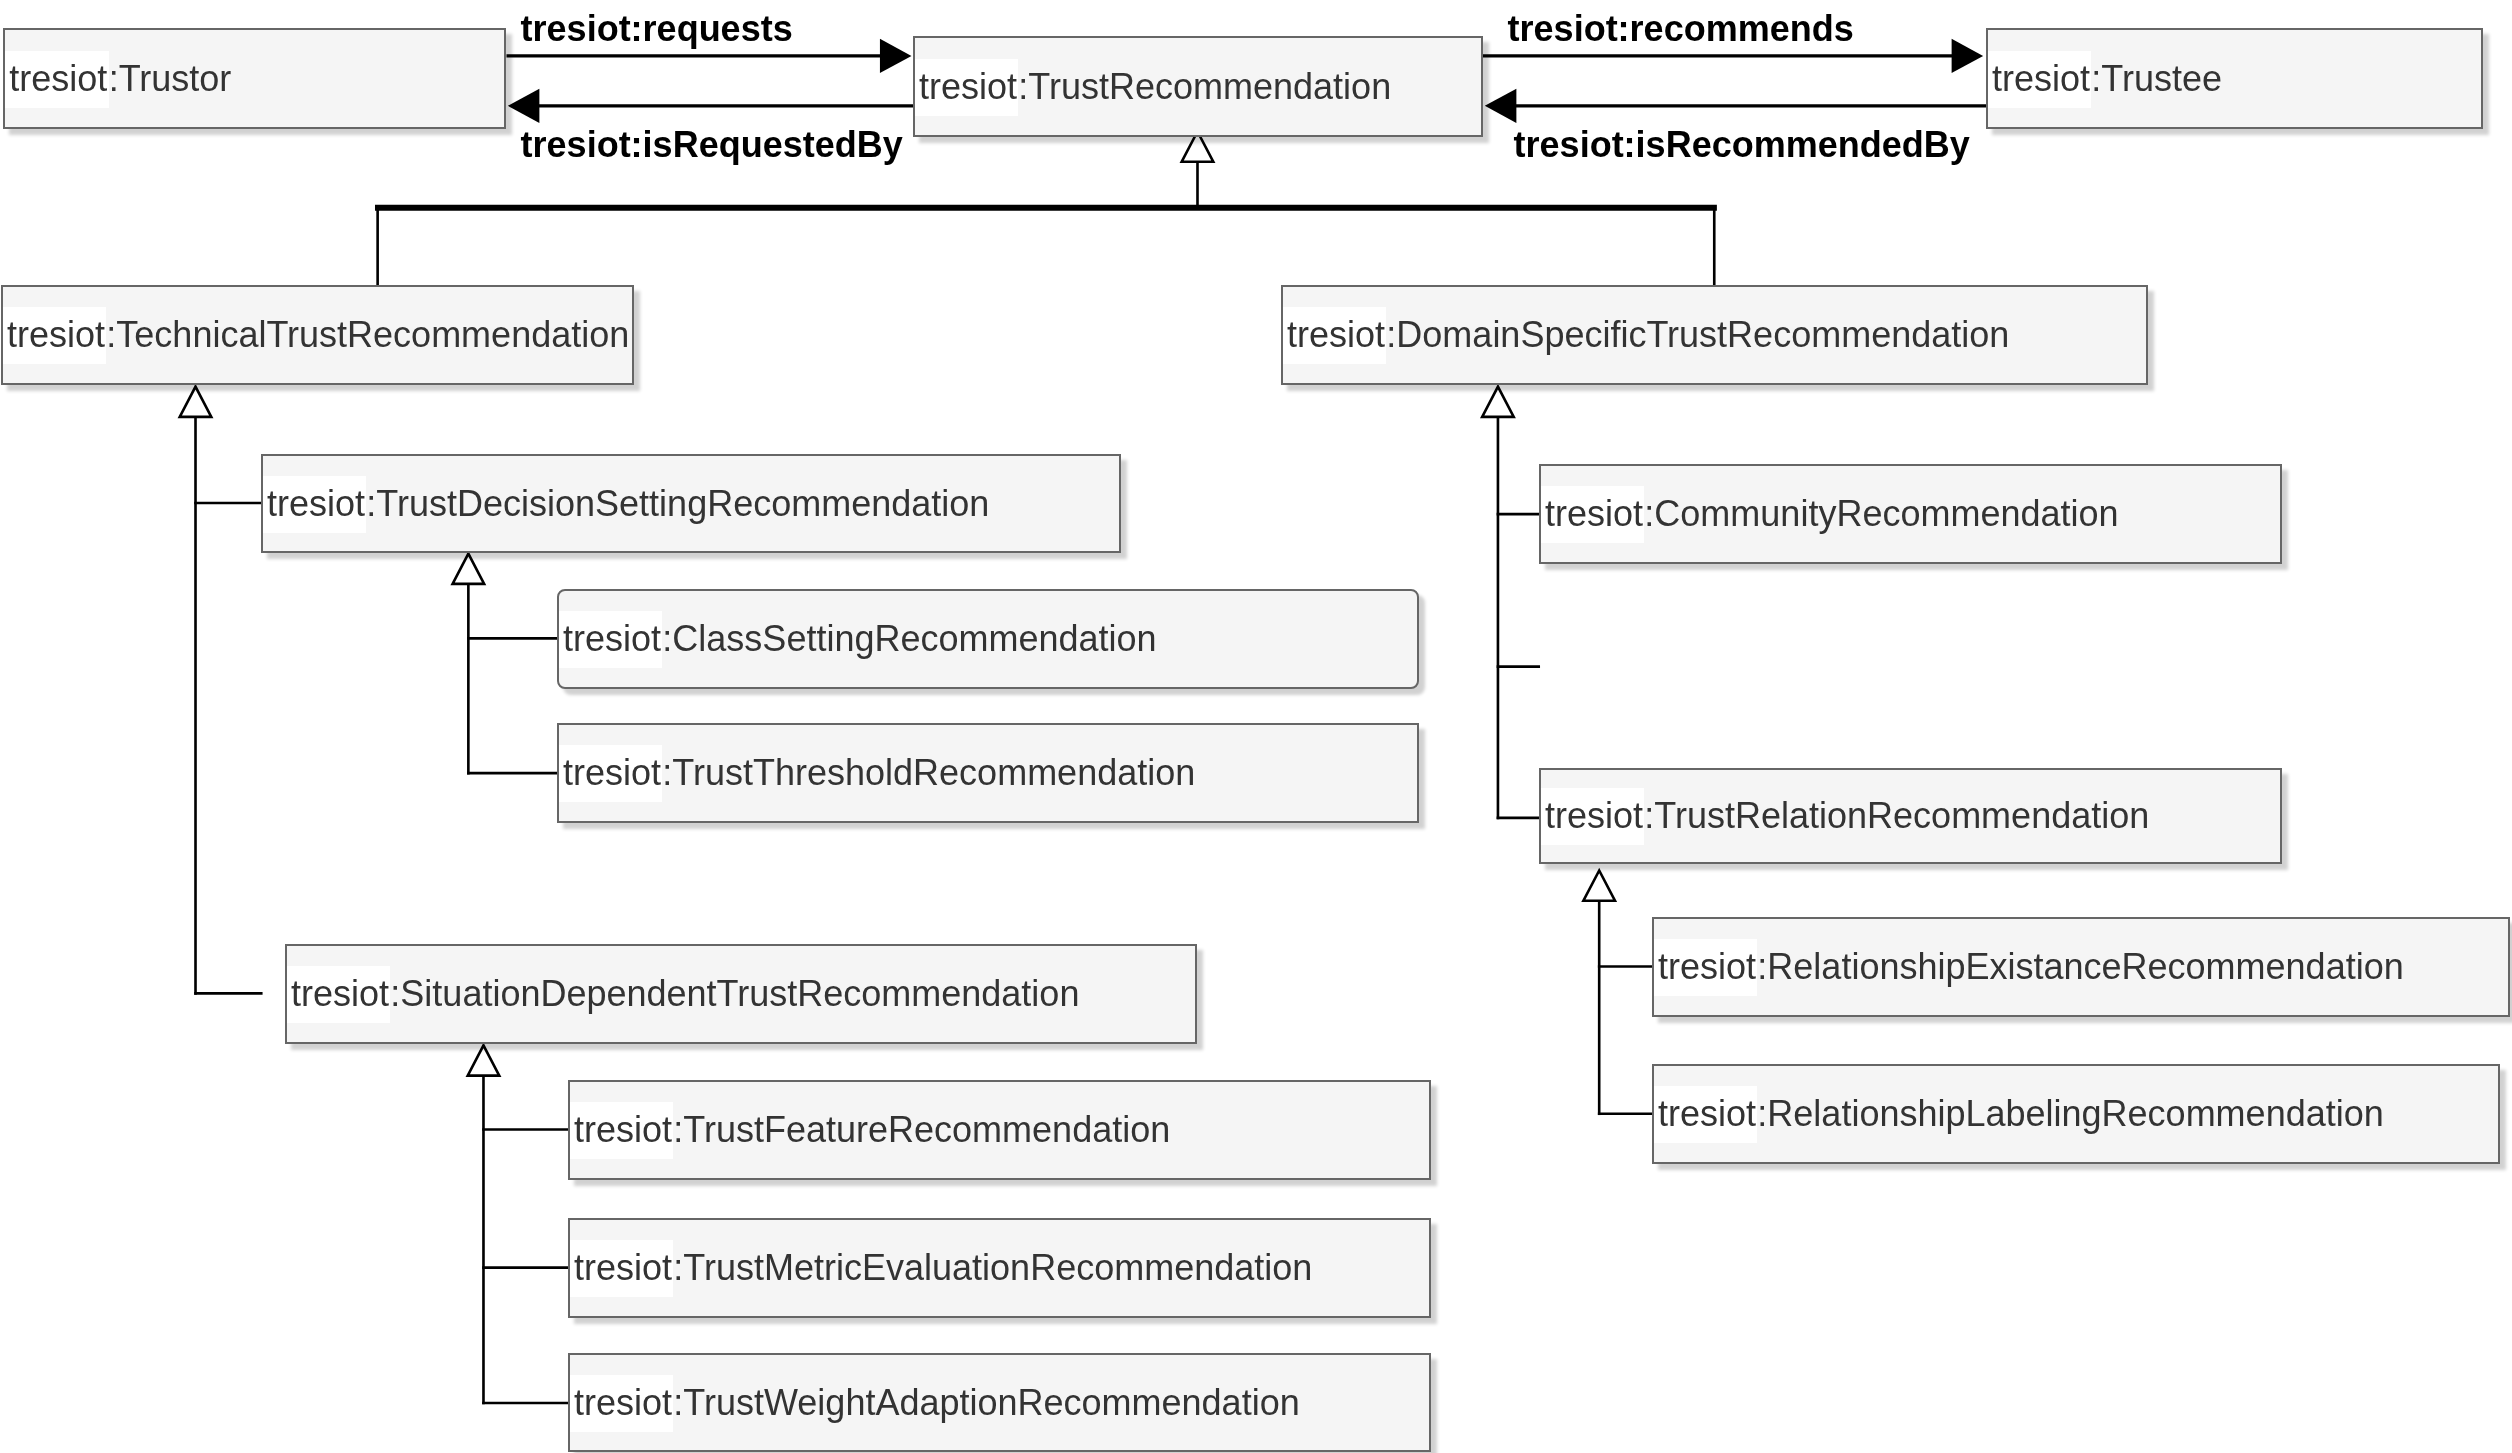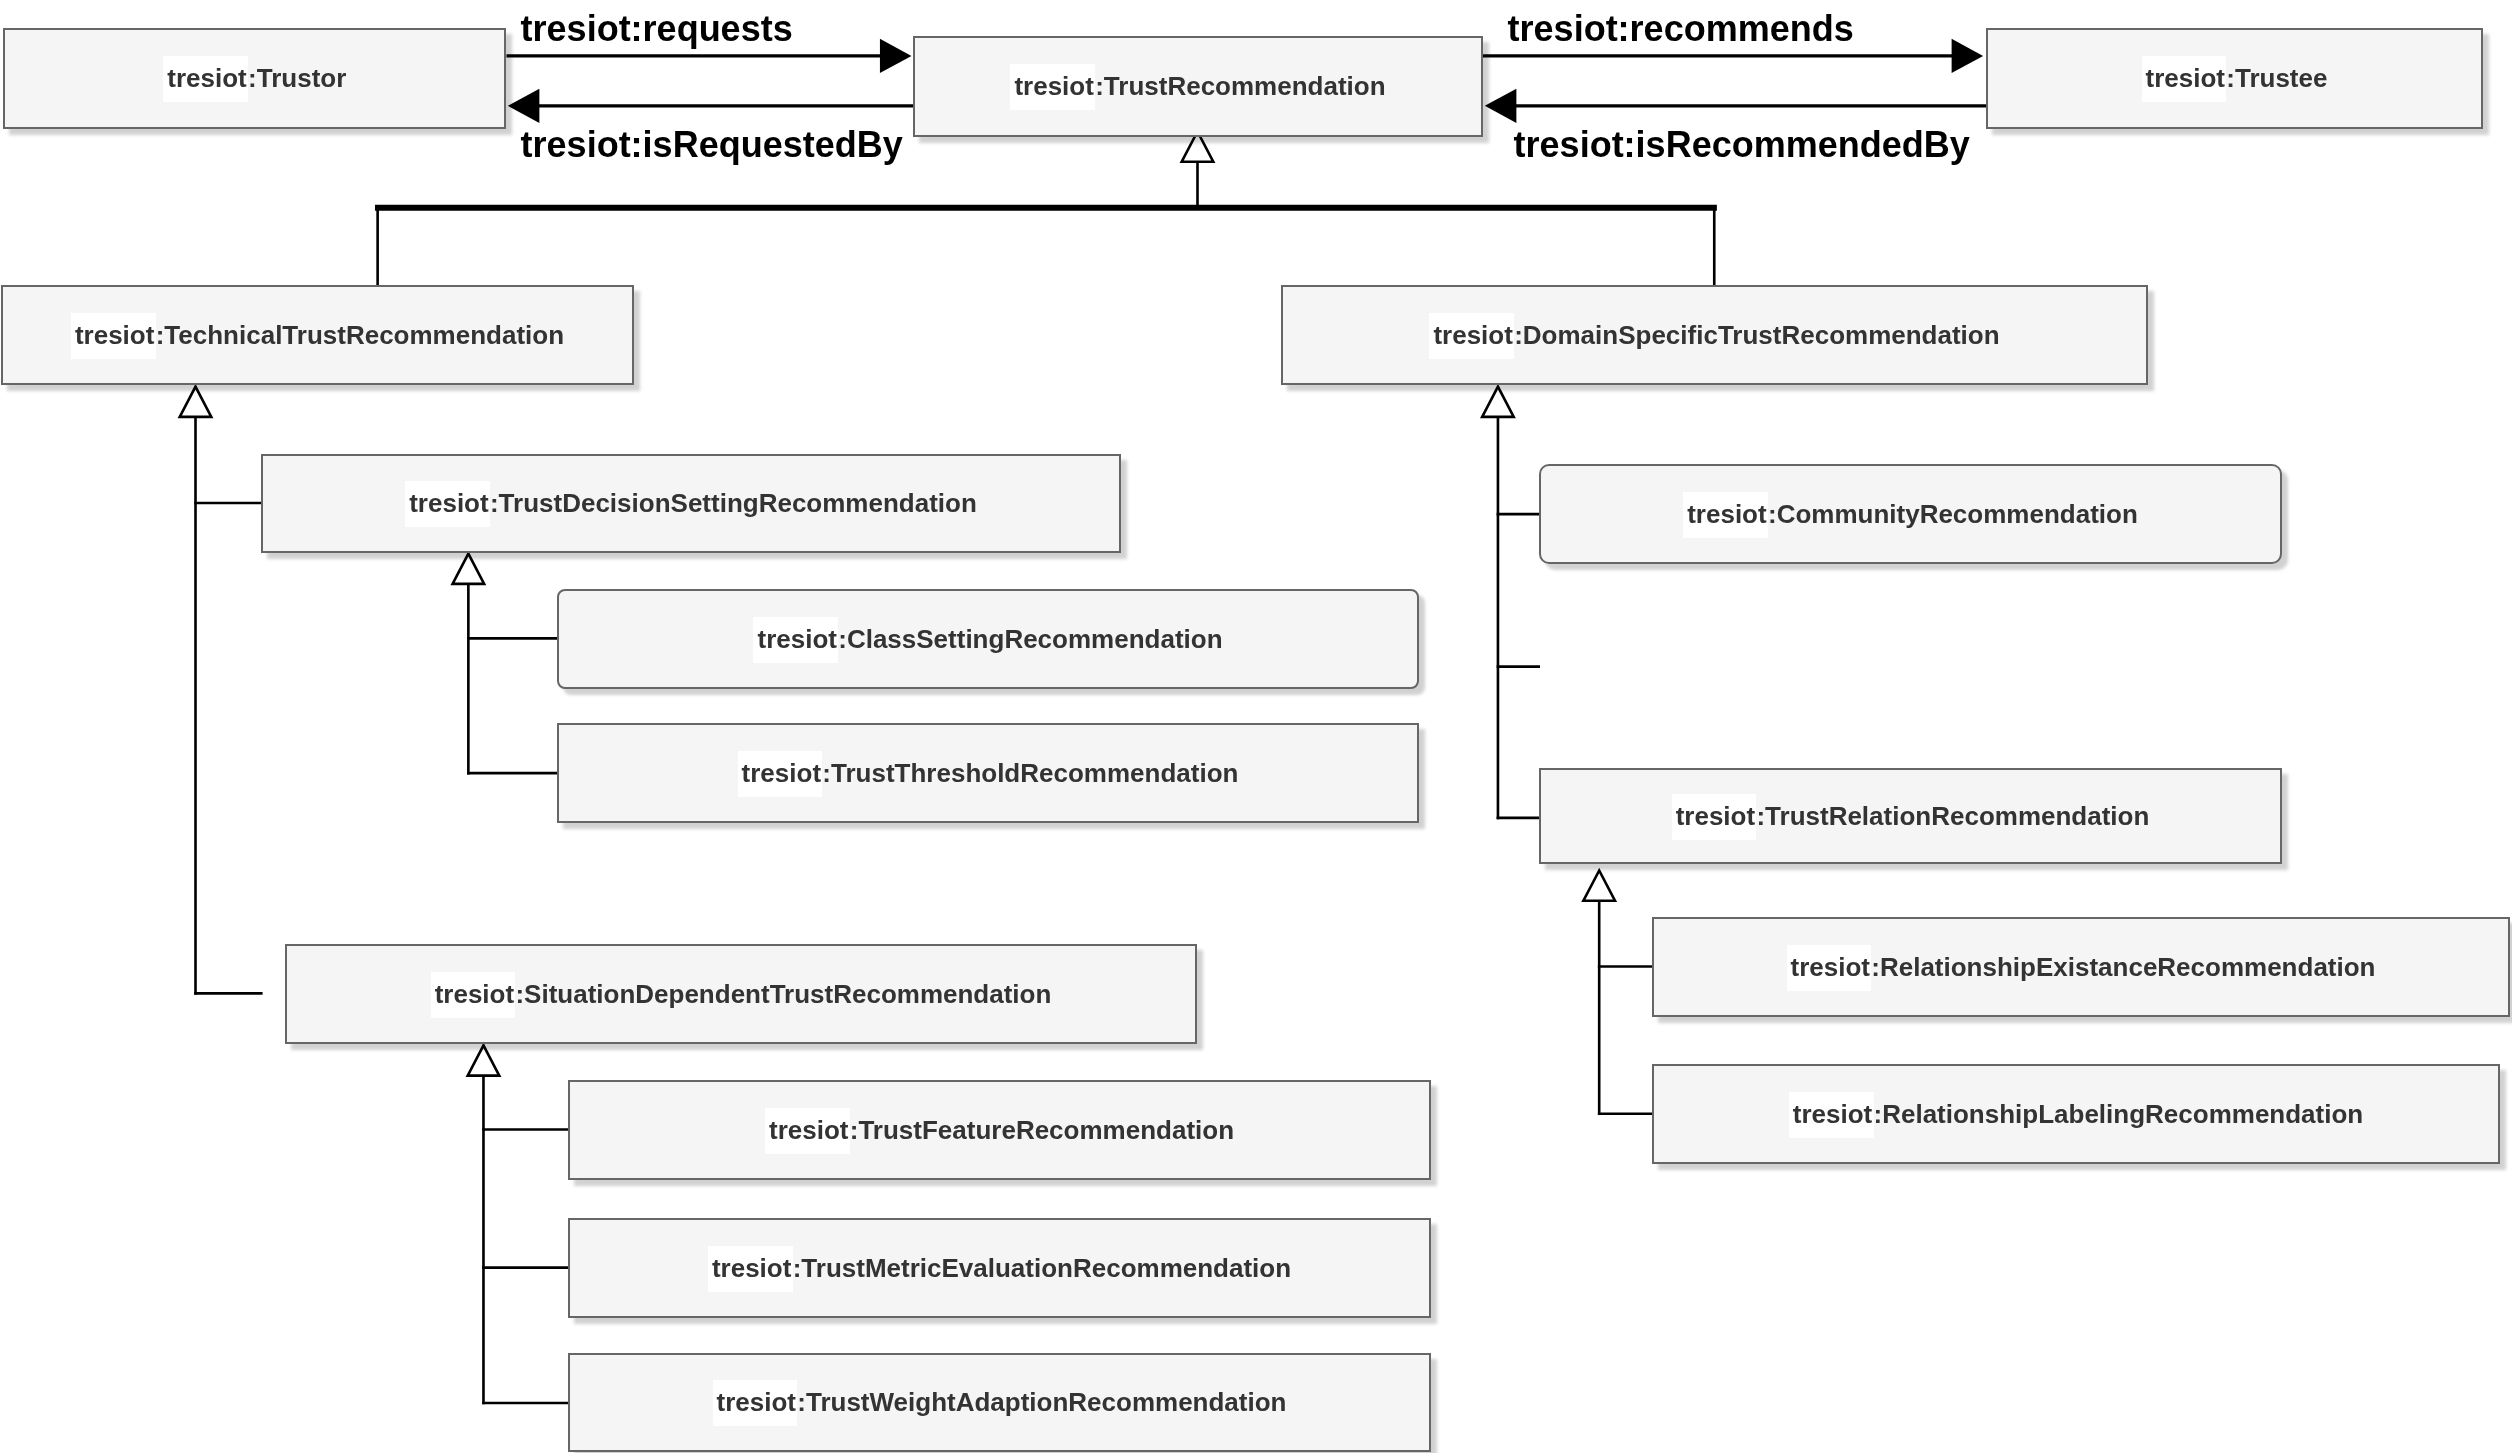--- a/index.html
+++ b/index.html
@@ -30,26 +30,25 @@
   #connector-layer .shaft { stroke: var(--line-color, #000); stroke-width: 5; fill: none; }
   #connector-layer .head  { fill: var(--line-color, #000); stroke: none; }
   #connector-layer .tri   { fill: var(--canvas-bg, #fff); stroke: var(--line-color, #000); stroke-width: 4; }
   .node {
     position: absolute;
     background: var(--node-fill, #f5f5f5);
     border: 2.6px solid var(--node-border, #666);
     box-shadow: 6px 6px 3.3px rgba(0,0,0,0.18);
     display: flex;
     align-items: center;
-    justify-content: center;
-    font-size: 26px;
+    justify-content: flex-start;
+    font-size: 36px;
     color: var(--node-text, #333);
     white-space: nowrap;
     overflow: hidden;
-    font-weight: bold;
   }
   .node-label .pfx {
     background: var(--label-bg, #fff);
     padding: 6.6px 1.3px 9.2px 4px;
   }
   .edge-label {
     position: absolute;
     font-size: 36px;
     color: var(--line-color, #000);
     white-space: nowrap;
@@ -178,21 +177,21 @@
   </div>
 
   <div class="node" style="left:568px; top:1218px; width:863px; height:100px;">
     <span class="node-label"><span class="pfx">tresiot</span><span>:TrustMetricEvaluationRecommendation</span></span>
   </div>
 
   <div class="node" style="left:568px; top:1353px; width:863px; height:99px;">
     <span class="node-label"><span class="pfx">tresiot</span><span>:TrustWeightAdaptionRecommendation</span></span>
   </div>
 
-  <div class="node" style="left:1539px; top:464px; width:743px; height:100px;border-radius:10px;">
+  <div class="node" style="left:1539px; top:464px; width:743px; height:100px;">
     <span class="node-label"><span class="pfx">tresiot</span><span>:CommunityRecommendation</span></span>
   </div>
 
 
   <div class="node" style="left:1539px; top:768px; width:743px; height:96px;">
     <span class="node-label"><span class="pfx">tresiot</span><span>:TrustRelationRecommendation</span></span>
   </div>
 
   <div class="node" style="left:1652px; top:917px; width:858px; height:100px;">
     <span class="node-label"><span class="pfx">tresiot</span><span>:RelationshipExistanceRecommendation</span></span>

